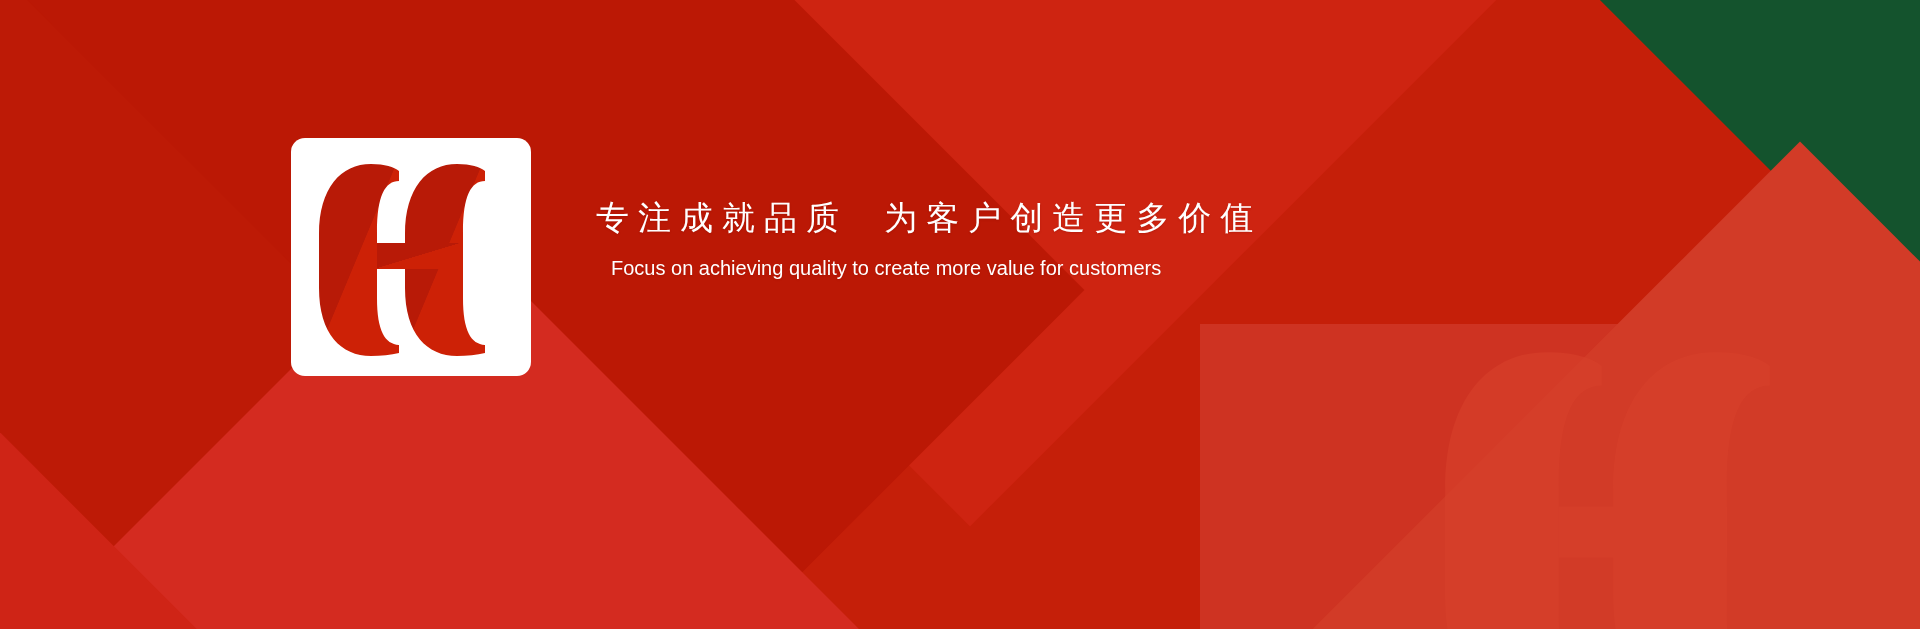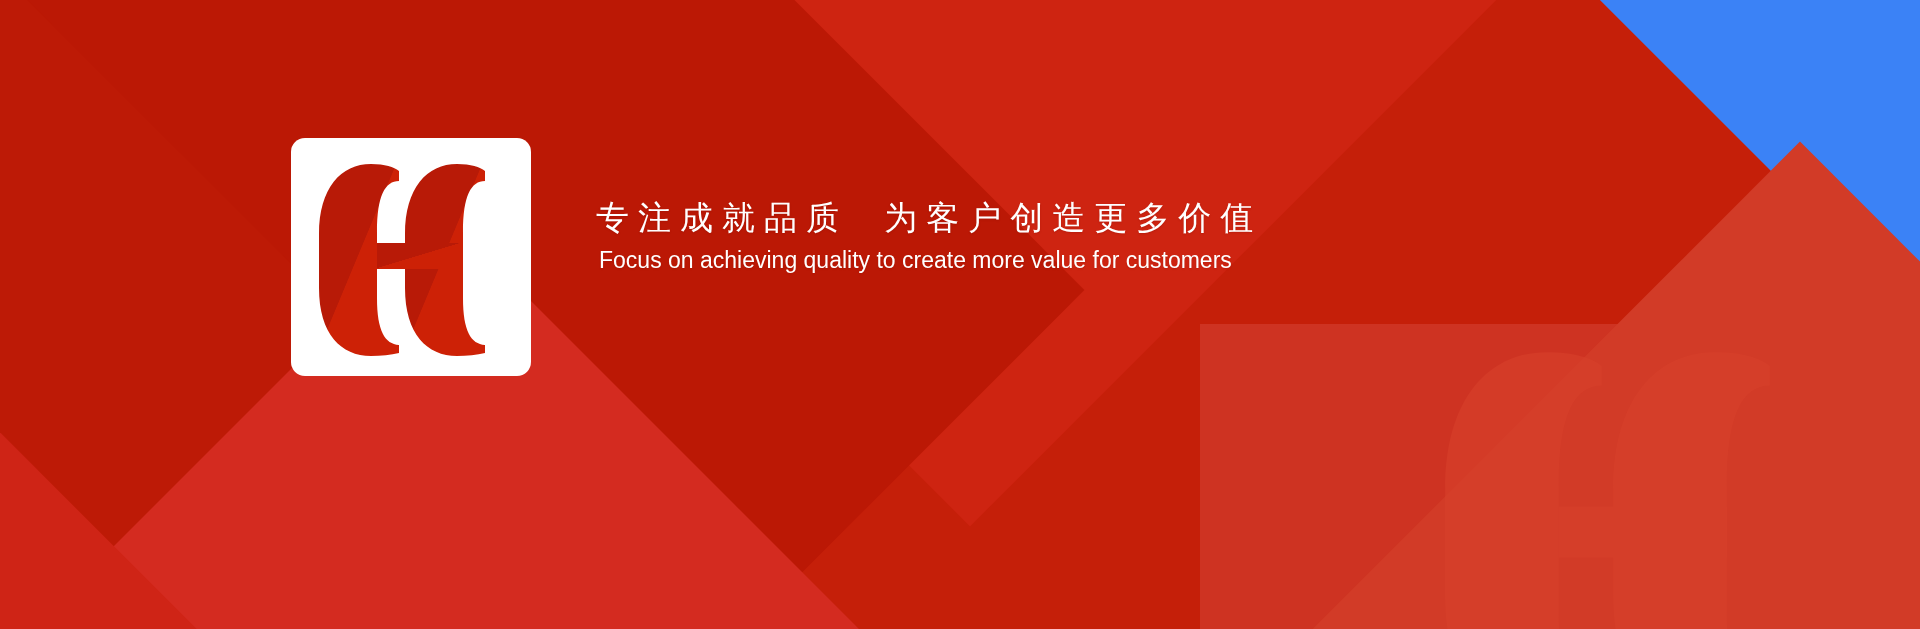--- a/index.html
+++ b/index.html
@@ -5,21 +5,21 @@
   html, body {
     margin: 0;
     padding: 0;
     background: #ffffff;
   }
   #banner {
     position: relative;
     width: 1920px;
     height: 629px;
     overflow: hidden;
-    background: #3b82f6;
+    background: #14532d;
     font-family: "Liberation Sans", "DejaVu Sans", sans-serif;
     user-select: none;
   }
 
   
   .bg-layer {
     position: absolute;
     inset: 0;
     overflow: hidden;
     pointer-events: none;
@@ -142,24 +142,24 @@
     font-size: 33px;
     line-height: 44px;
     letter-spacing: 9px;
     white-space: pre;
     font-weight: 400;
     margin: 0 0 4px 0;
     text-shadow: 0 1px 2px rgba(120,10,0,0.25);
   }
   .slogan-en {
     color: #ffffff;
-    font-size: 23px;
+    font-size: 20px;
     line-height: 32px;
     font-weight: 400;
-    margin: 0;
+    margin: 12px;
     padding-left: 3px;
     max-width: 640px;
     text-shadow: 0 1px 2px rgba(120,10,0,0.2);
   }
 </style>
 </head>
 <body>
 
 <div id="banner">
 

